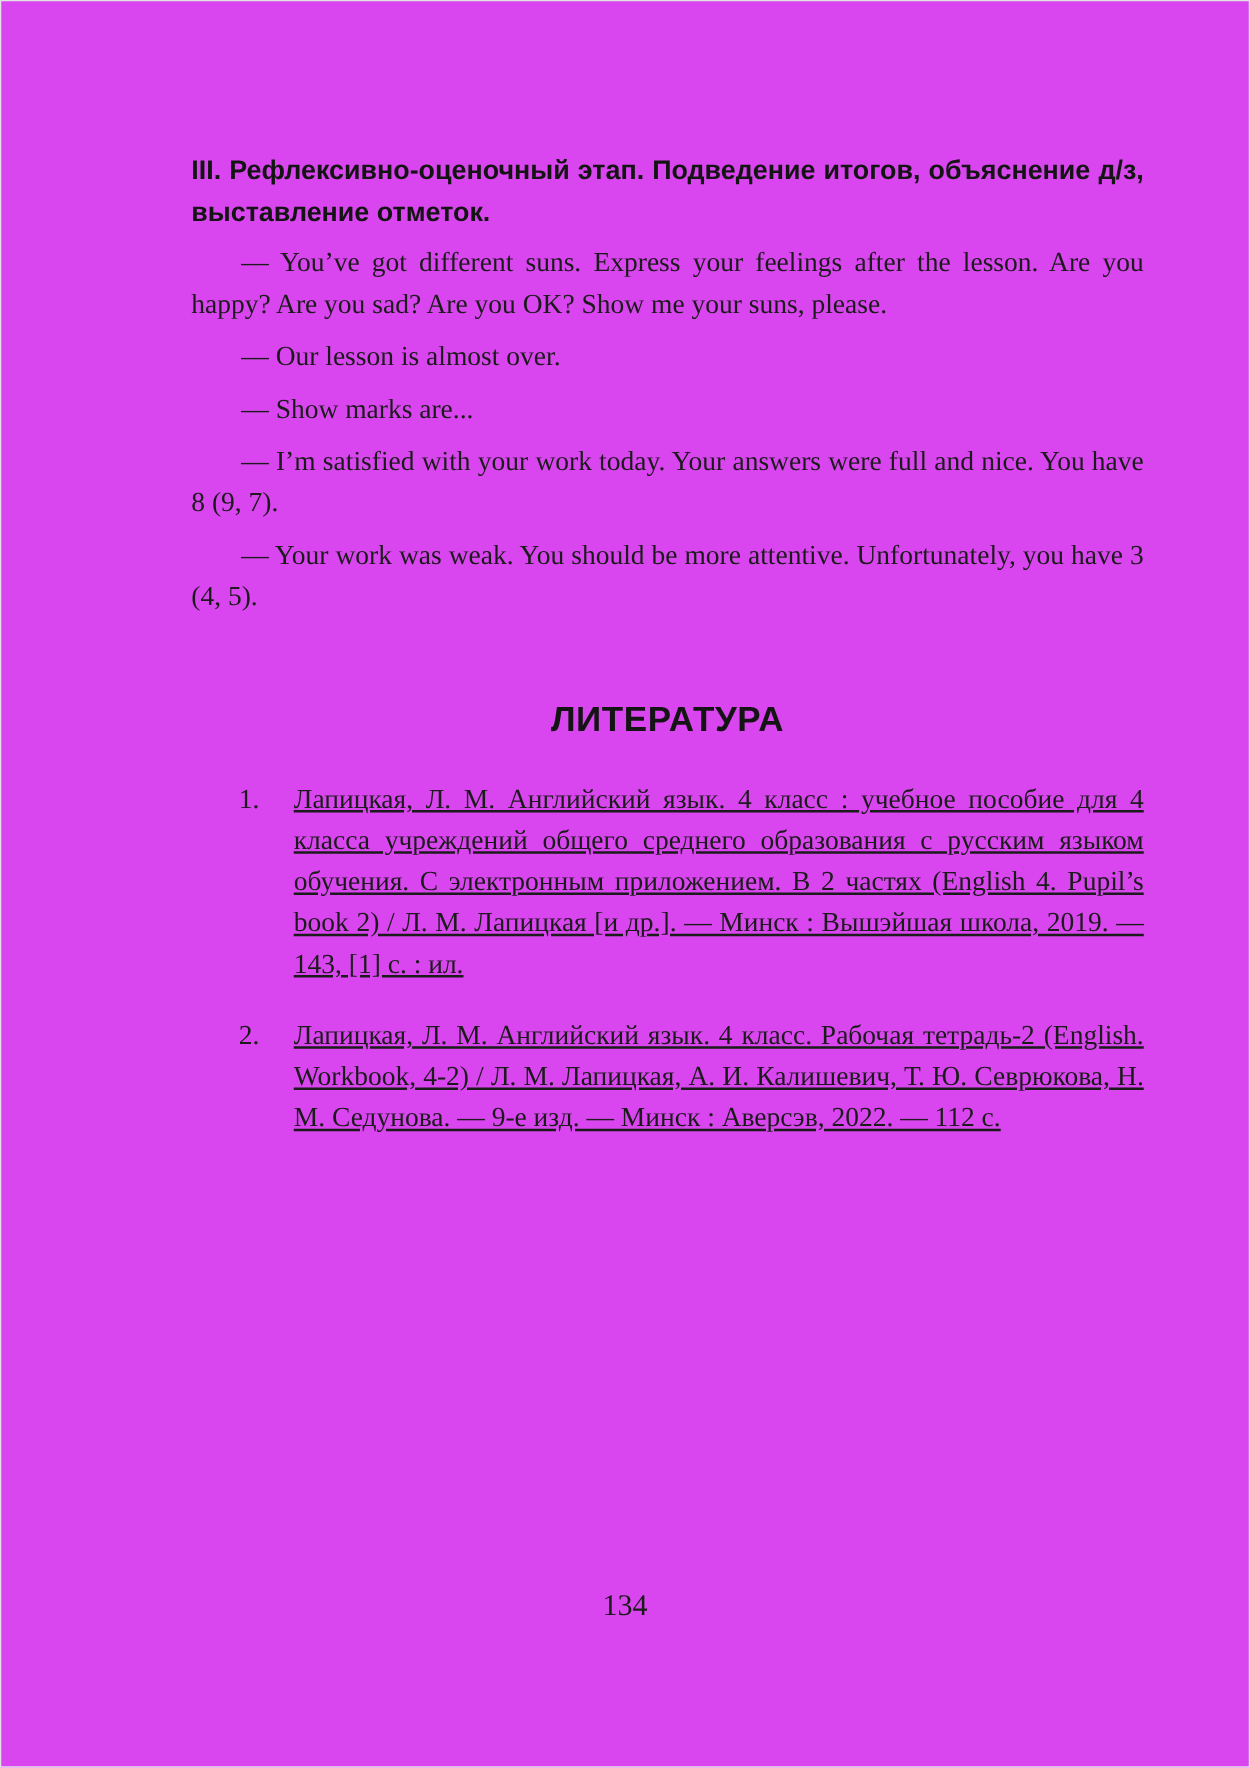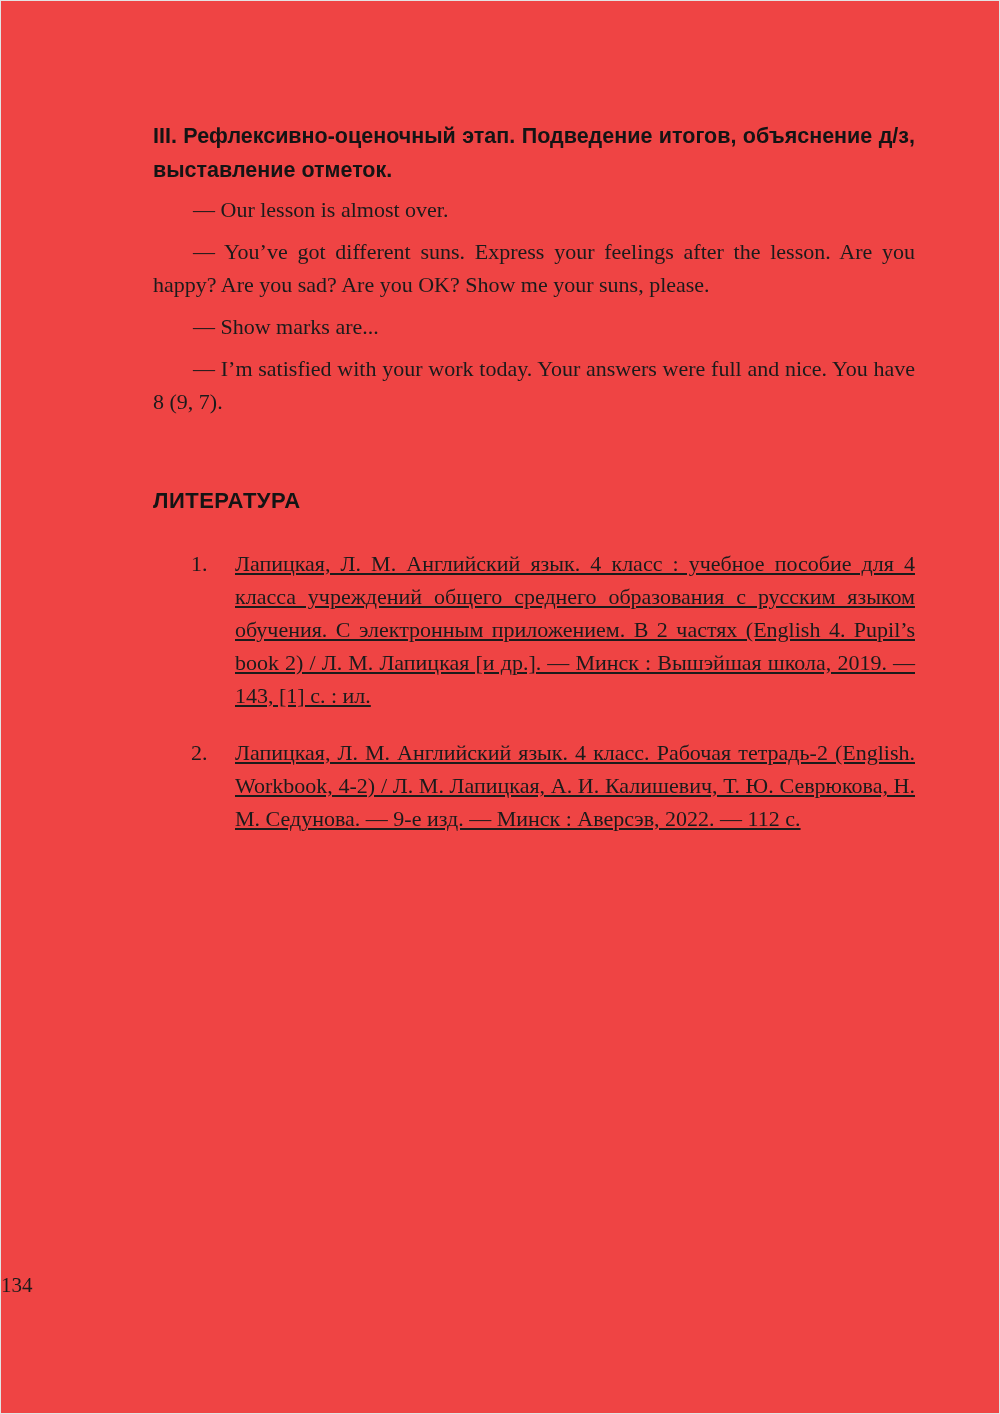--- a/index.html
+++ b/index.html
@@ -5,21 +5,21 @@
   html, body {
     margin: 0;
     padding: 0;
     background: #ffffff;
   }
   .page {
     position: relative;
     width: 1000px;
     height: 1414px;
     margin: 0 auto;
-    background: #ef4444;
+    background: #d946ef;
     box-sizing: border-box;
     padding: 118px 84px 0 152px;
     font-family: "Liberation Serif", "DejaVu Serif", serif;
     font-size: 22px;
     line-height: 33px;
     color: #1b1b1b;
     border: 1px solid #e3e3e3;
     overflow: hidden;
   }
   .lesson-heading {
@@ -32,22 +32,23 @@
     color: #141414;
   }
   .para {
     margin: 0 0 9px 0;
     text-align: justify;
     text-indent: 40px;
   }
   .lit-heading {
     font-family: "Liberation Sans", "DejaVu Sans", sans-serif;
     font-weight: bold;
-    font-size: 22px;
+    font-size: 28px;
     letter-spacing: 0.5px;
+    text-align: center;
     margin: 66px 0 30px 0;
     color: #141414;
   }
   .ref {
     display: flex;
     margin: 0 0 24px 38px;
   }
   .ref-num {
     flex: 0 0 44px;
     text-align: left;
@@ -55,35 +56,37 @@
   .ref-text {
     flex: 1 1 auto;
     text-align: justify;
     text-decoration: underline;
   }
   .page-number {
     position: absolute;
     left: 0;
     right: 0;
     top: 1268px;
-    font-size: 21px;
+    text-align: center;
+    font-size: 24px;
     color: #1b1b1b;
   }
 </style>
 </head>
 <body>
 
 <div class="page">
 
   <h2 class="lesson-heading">III. Рефлексивно-оценочный этап. Подведение итогов, объяснение д/з, выставление отметок.</h2>
 
+  <p class="para">— You’ve got different suns. Express your feelings after the lesson. Are you happy? Are you sad? Are you OK? Show me your suns, please.</p>
   <p class="para">— Our lesson is almost over.</p>
-  <p class="para">— You’ve got different suns. Express your feelings after the lesson. Are you happy? Are you sad? Are you OK? Show me your suns, please.</p>
   <p class="para">— Show marks are...</p>
   <p class="para">— I’m satisfied with your work today. Your answers were full and nice. You have 8 (9, 7).</p>
+  <p class="para">— Your work was weak. You should be more attentive. Unfortunately, you have 3 (4, 5).</p>
 
   <h3 class="lit-heading">ЛИТЕРАТУРА</h3>
 
   <div class="ref">
     <span class="ref-num">1.</span>
     <div class="ref-text">Лапицкая, Л. М. Английский язык. 4 класс : учебное пособие для 4 класса учреждений общего среднего образования с русским языком обучения. С электронным приложением. В 2 частях (English 4. Pupil’s book 2) / Л. М. Лапицкая [и др.]. — Минск : Вышэйшая школа, 2019. —143, [1] с. : ил.</div>
   </div>
 
   <div class="ref">
     <span class="ref-num">2.</span>

